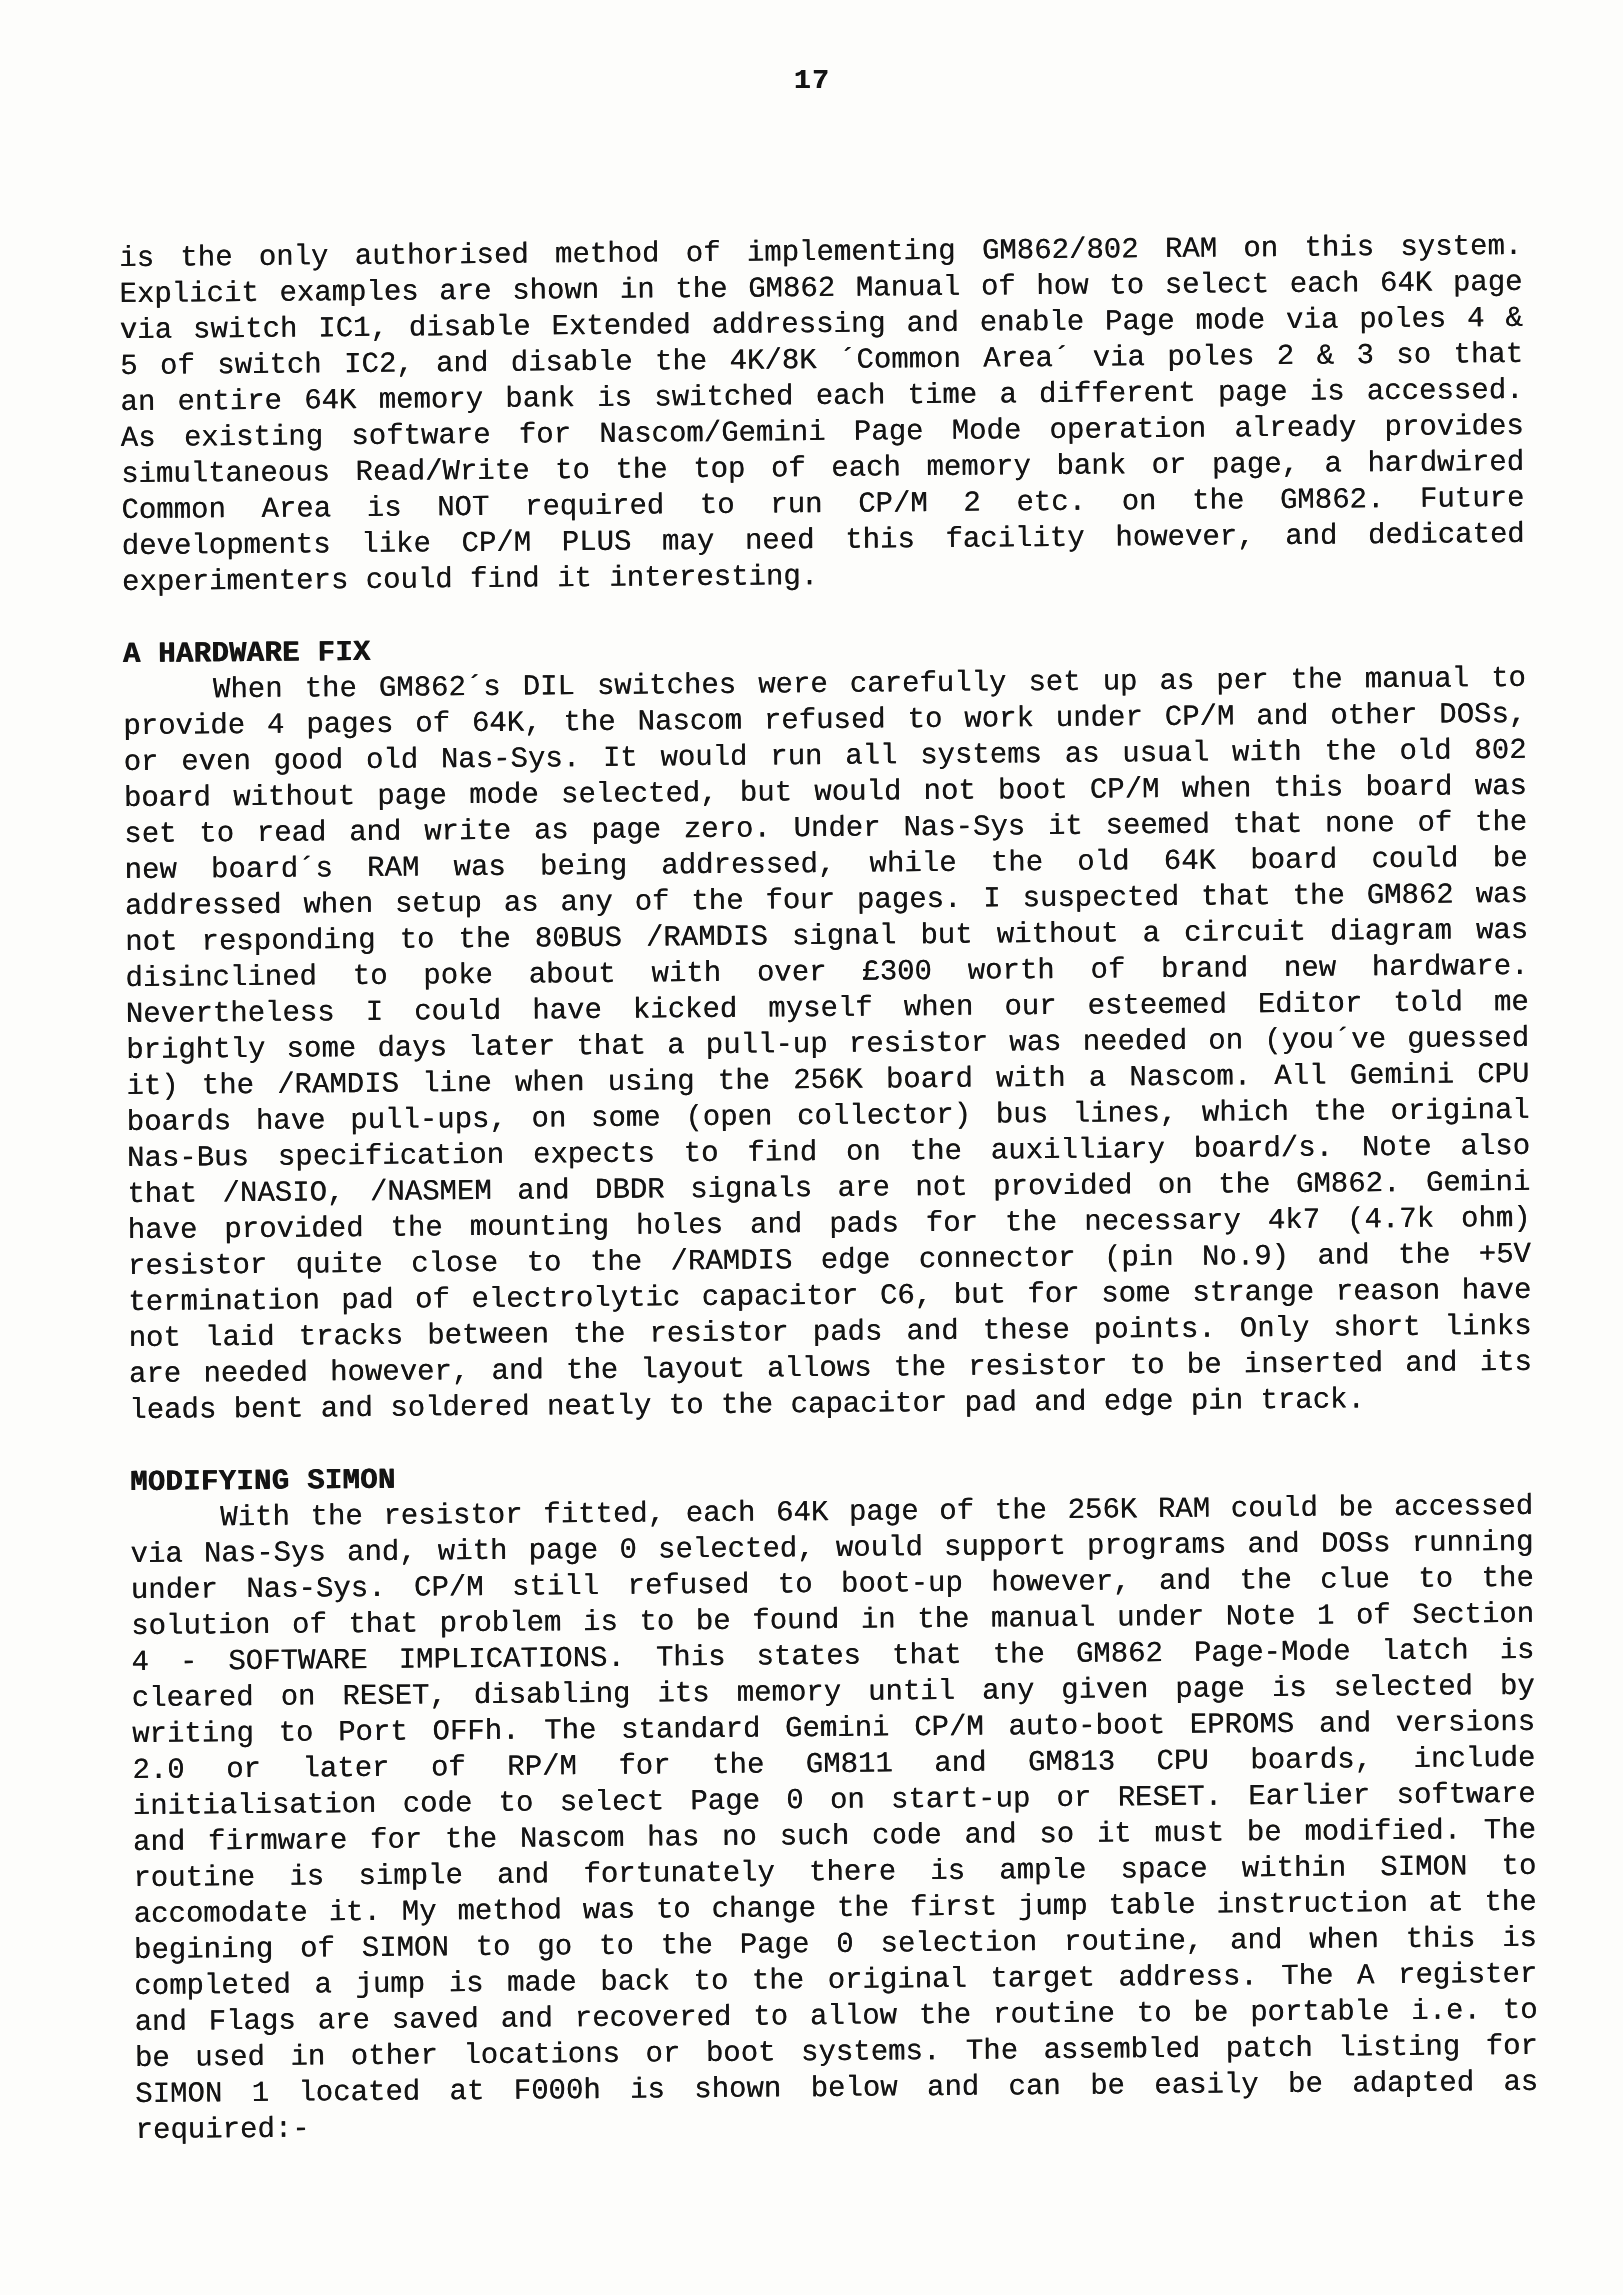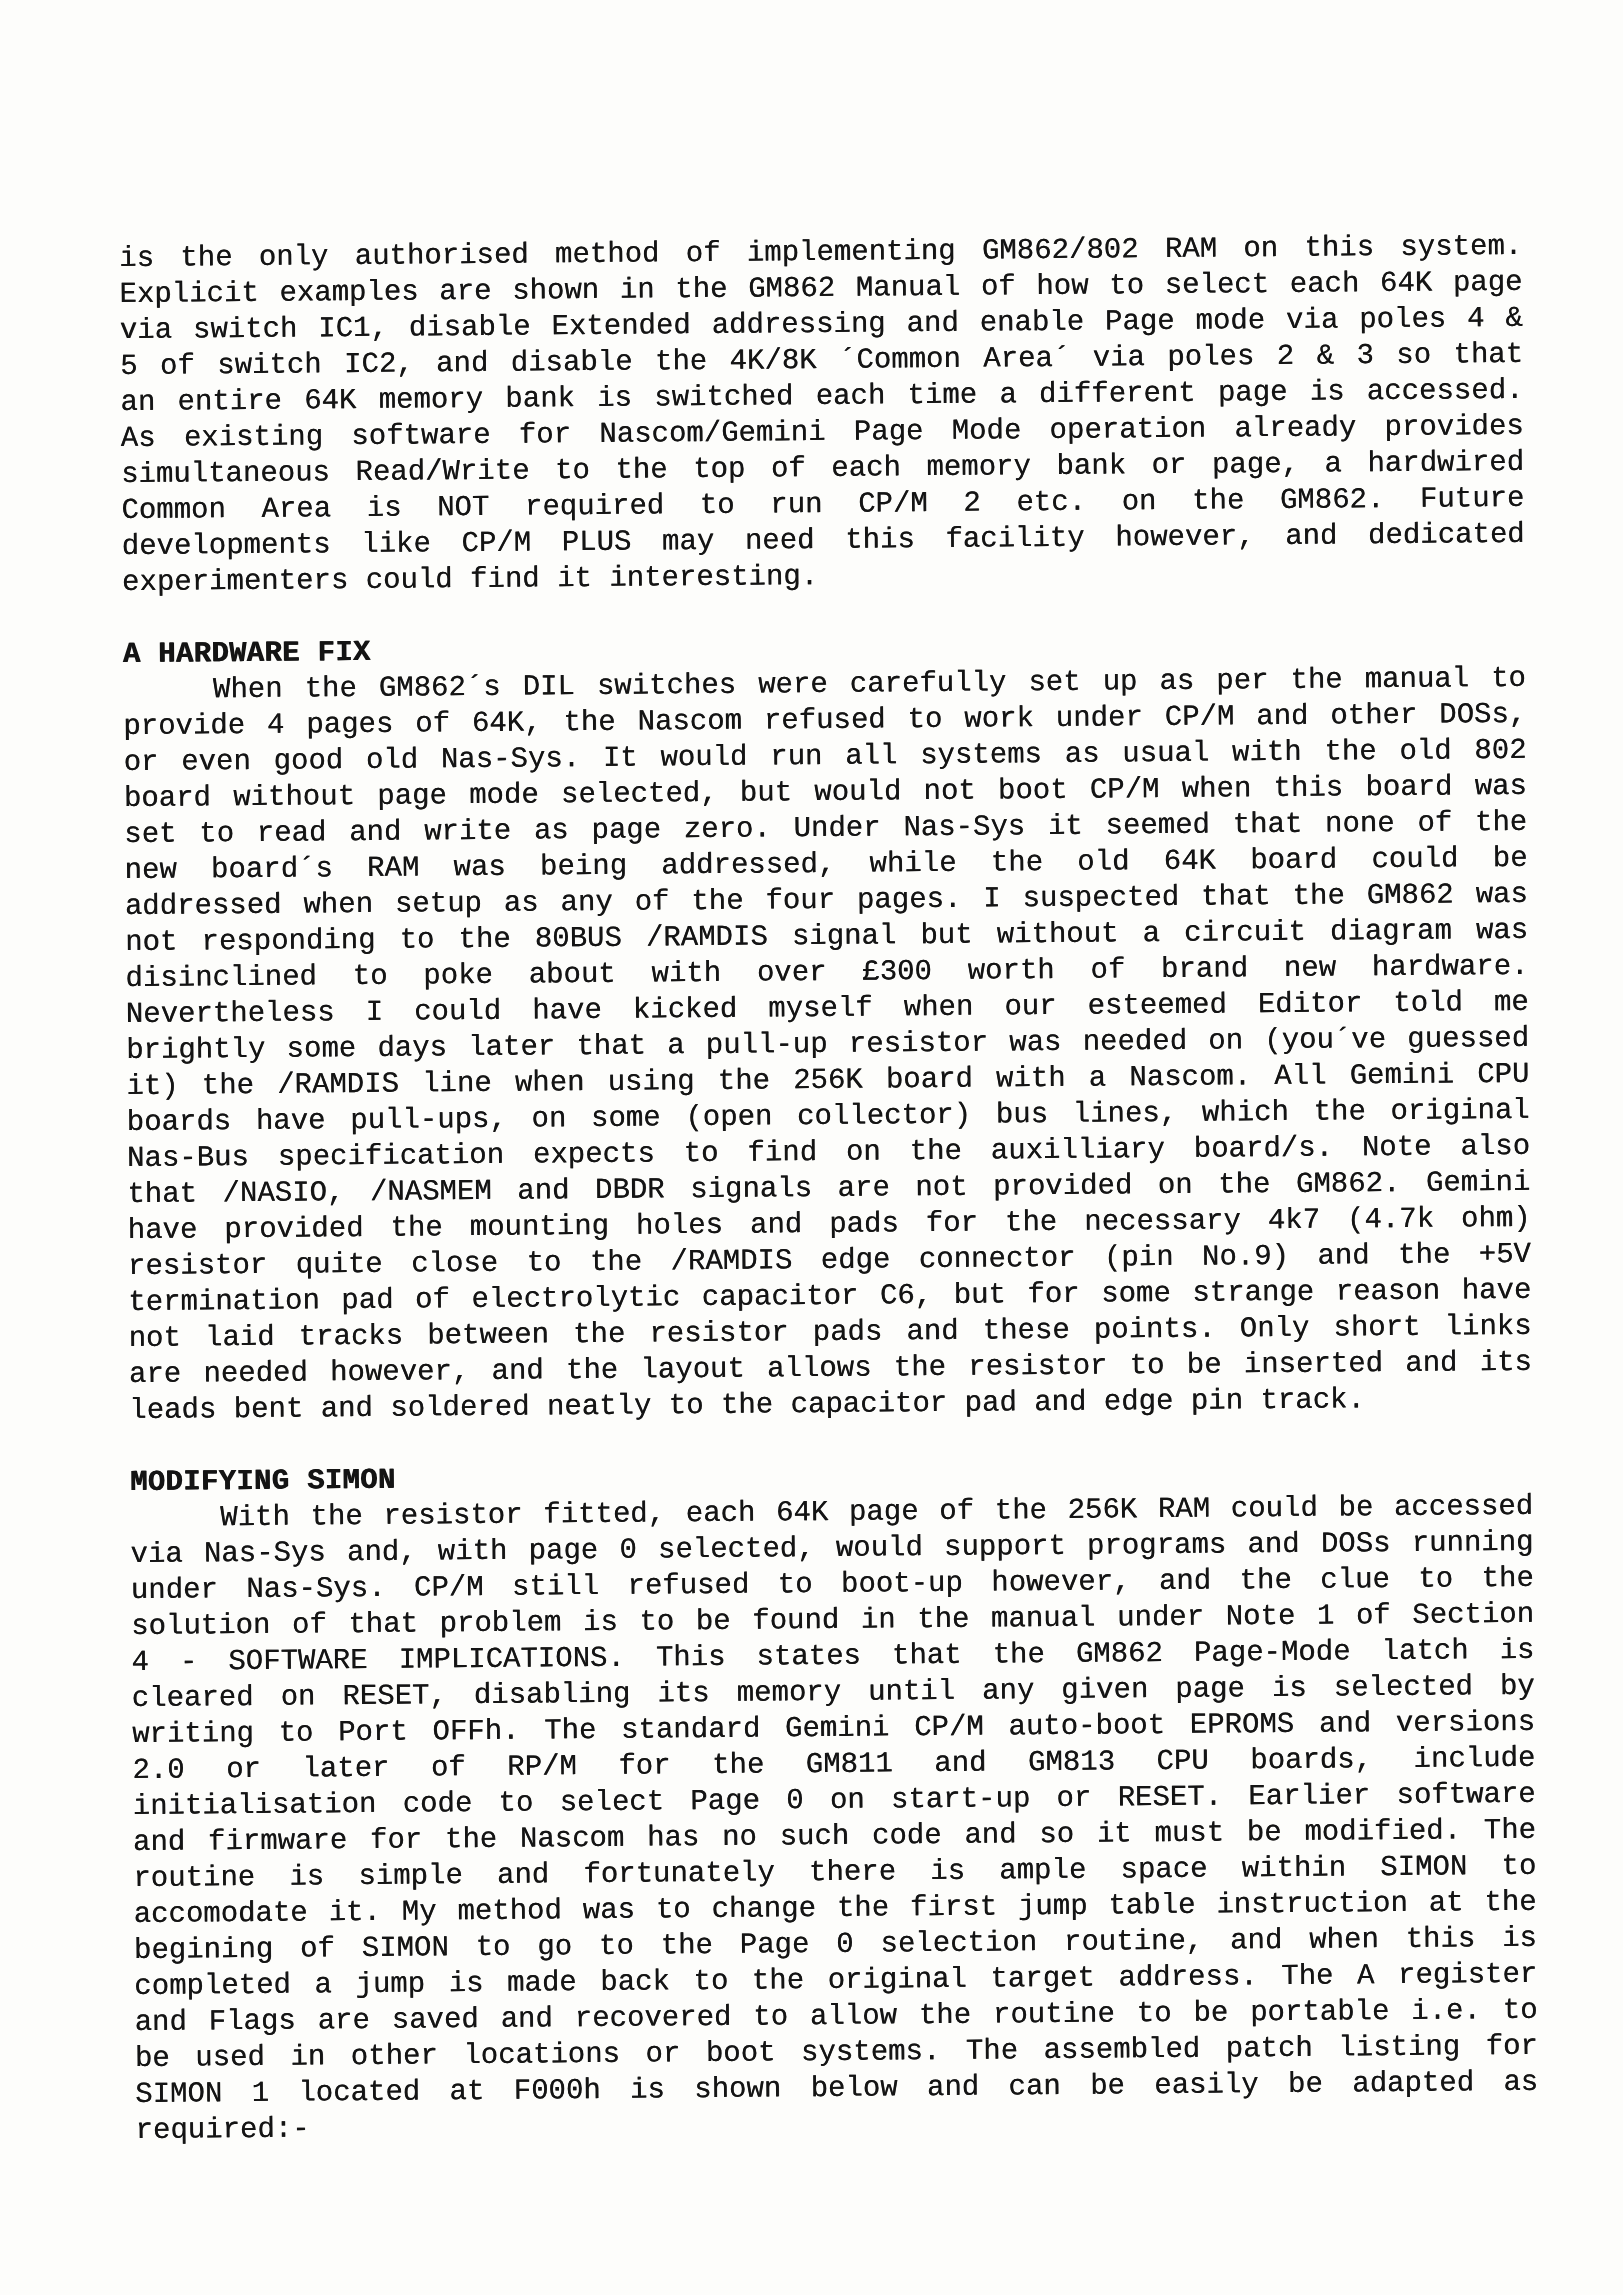--- a/index.html
+++ b/index.html
@@ -55,20 +55,21 @@
     margin-top: 36px;
     font-weight: bold;
     letter-spacing: 0.3px;
     text-shadow: 0.7px 0 0 currentColor;
   }
 </style>
 </head>
 <body>
 
 <div class="page">
+  <div class="page-number">17</div>
   <div class="content">
       <div class="paragraph">
         <div class="line">is the only authorised method of implementing GM862/802 RAM on this system.</div>
         <div class="line">Explicit examples are shown in the GM862 Manual of how to select each 64K page</div>
         <div class="line">via switch IC1, disable Extended addressing and enable Page mode via poles 4 &amp;</div>
         <div class="line">5 of switch IC2, and disable the 4K/8K ´Common Area´ via poles 2 &amp; 3 so that</div>
         <div class="line">an entire 64K memory bank is switched each time a different page is accessed.</div>
         <div class="line">As existing software for Nascom/Gemini Page Mode operation already provides</div>
         <div class="line">simultaneous Read/Write to the top of each memory bank or page, a hardwired</div>
         <div class="line">Common Area is NOT required to run CP/M 2 etc. on the GM862. Future</div>

